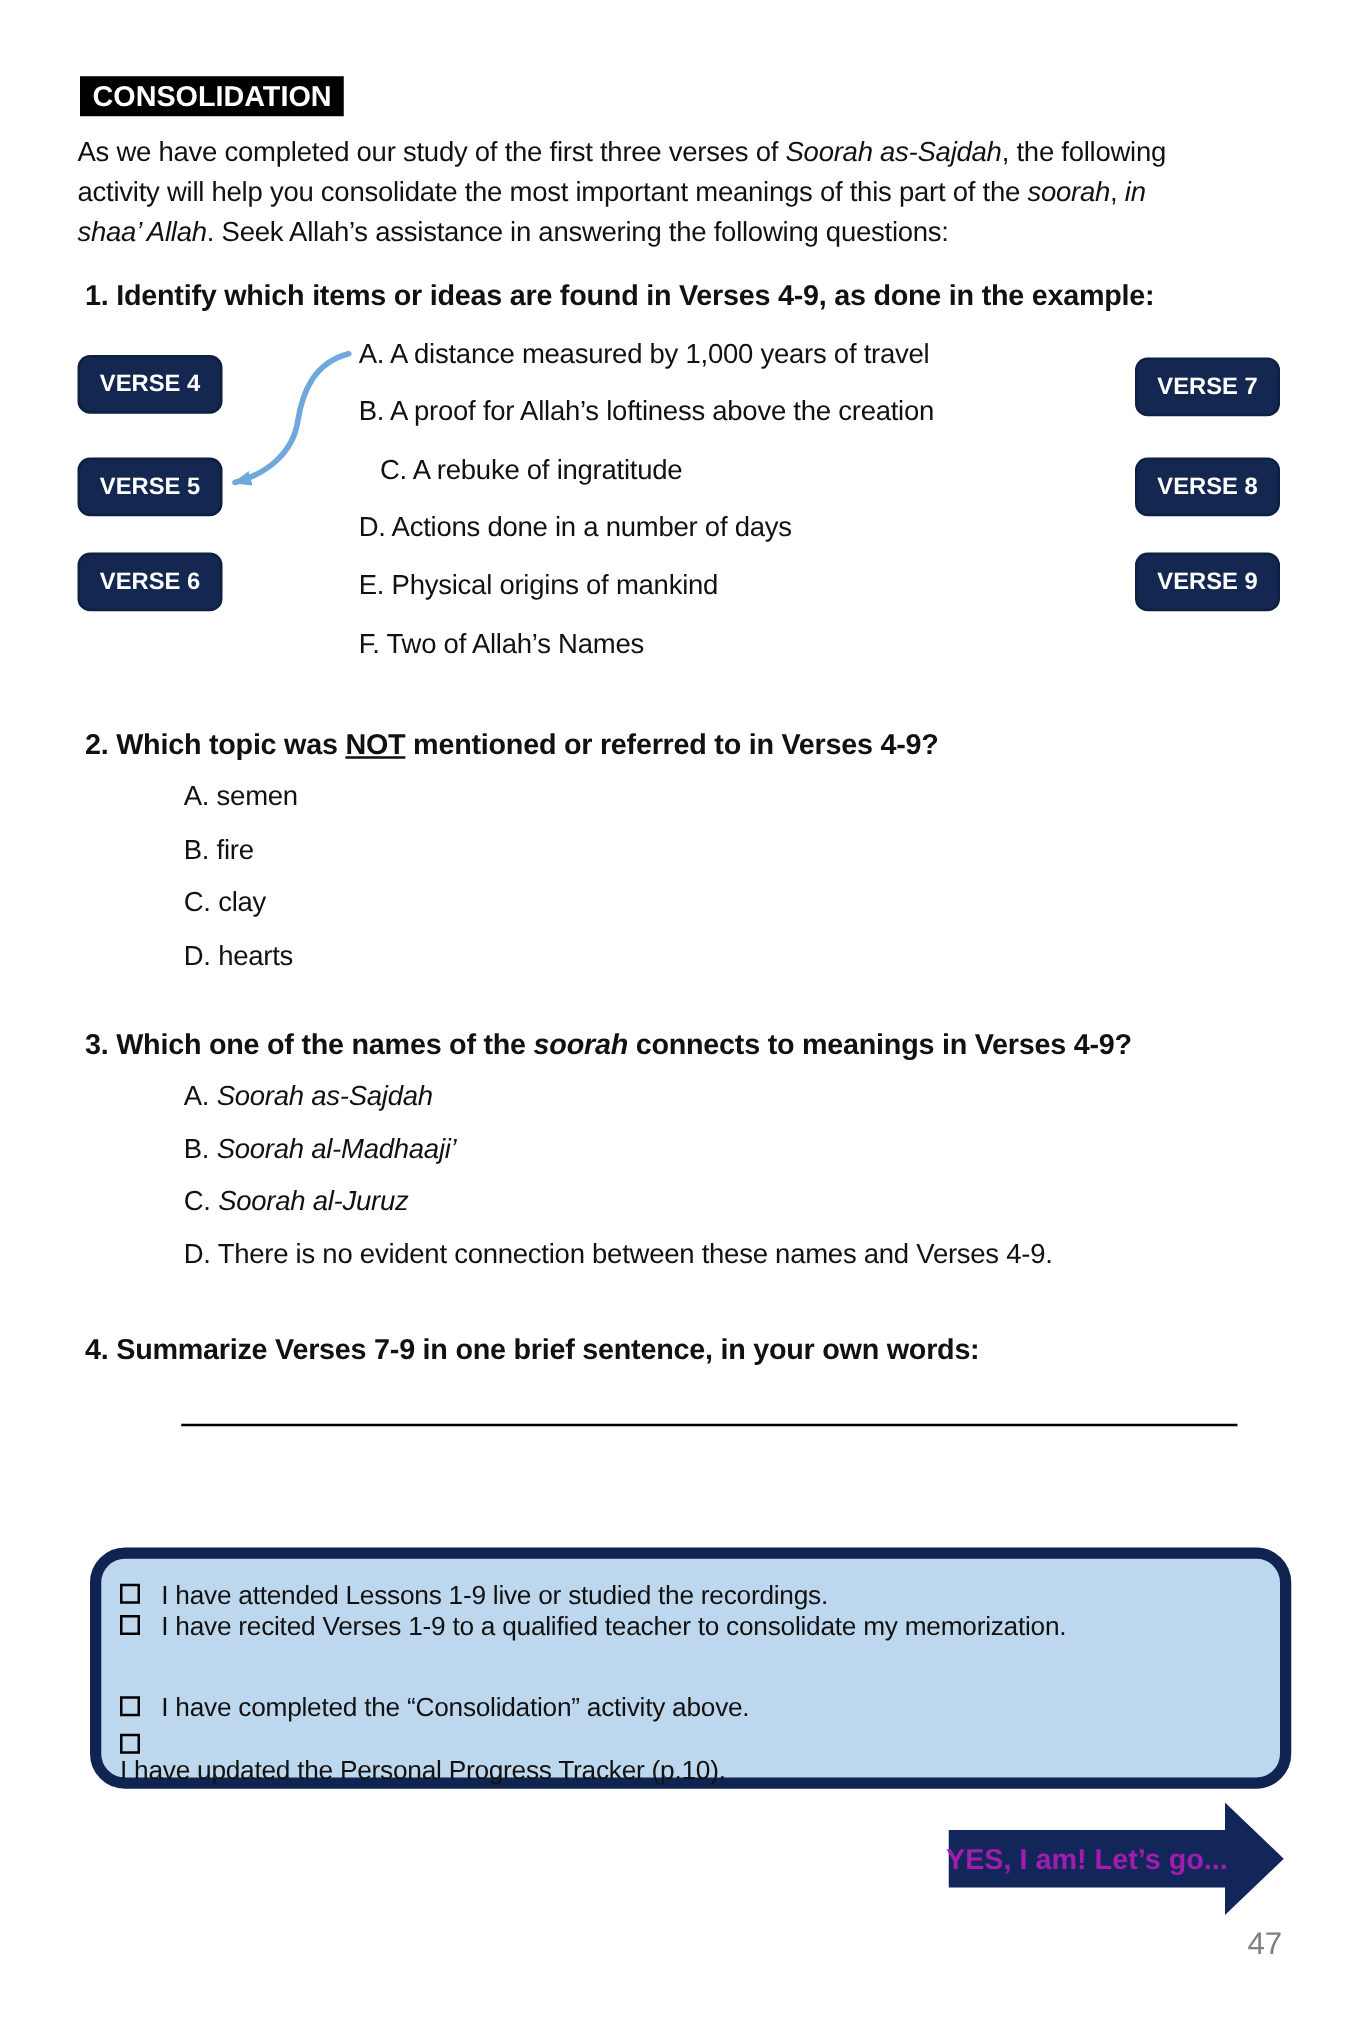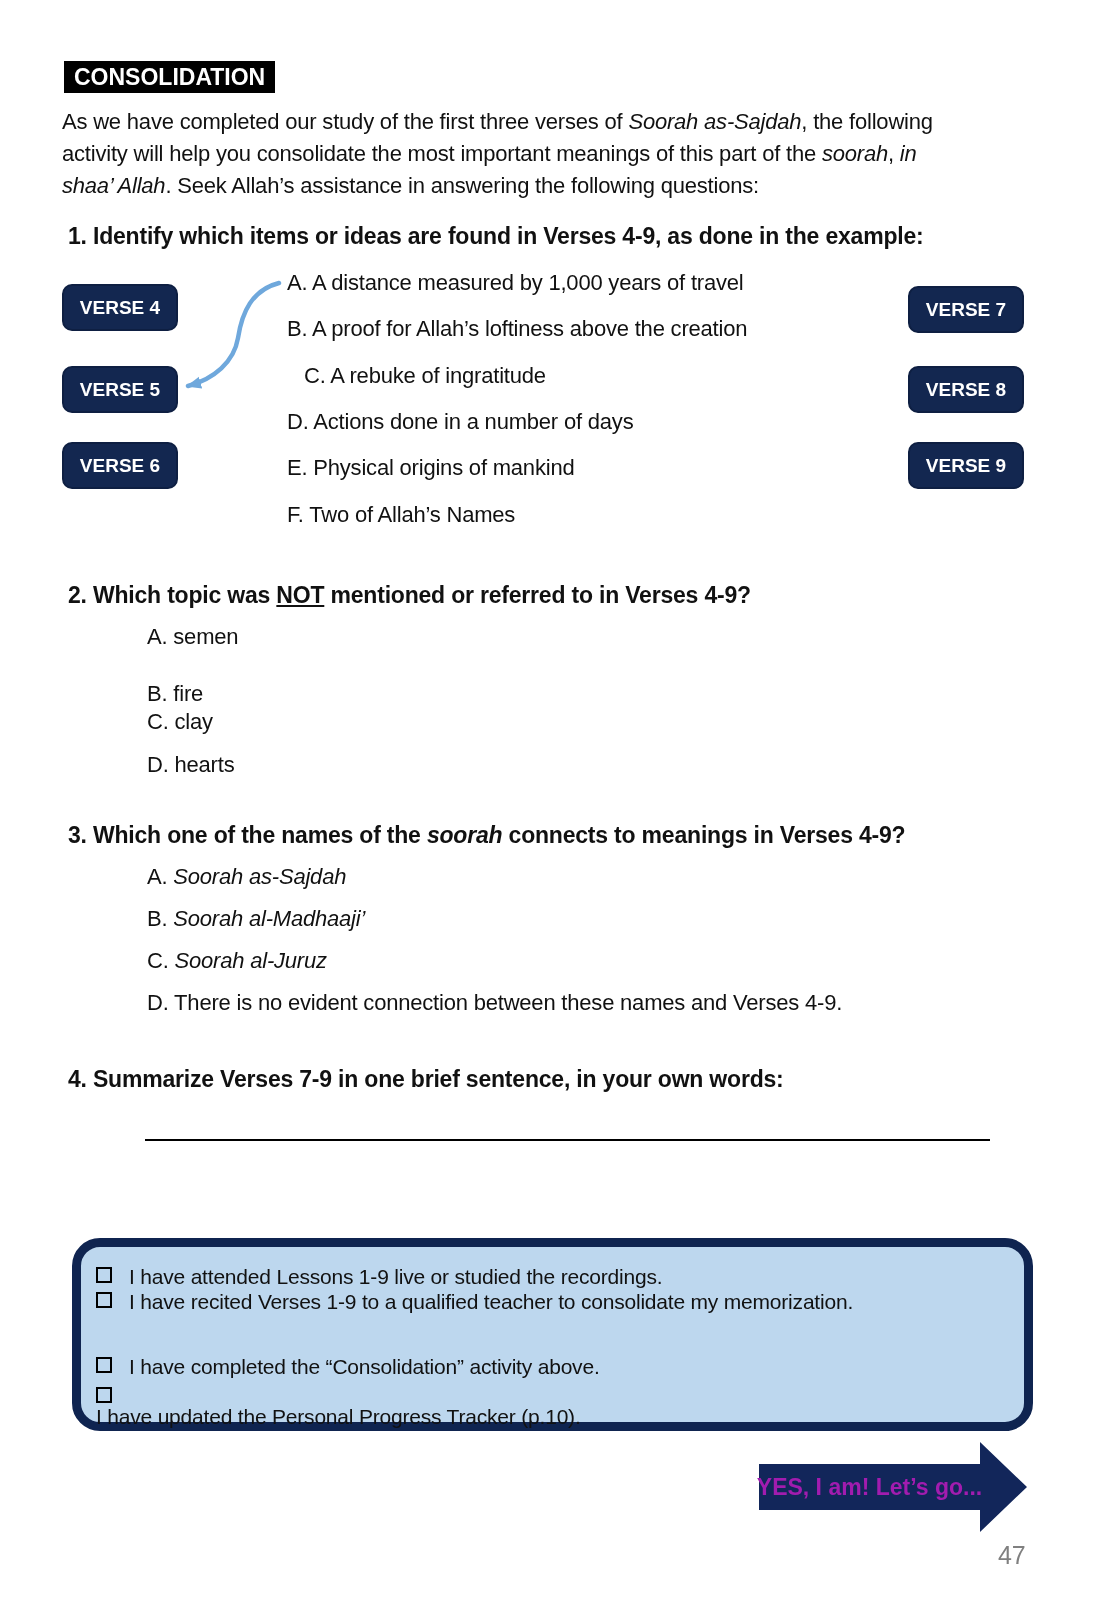--- a/index.html
+++ b/index.html
@@ -89,21 +89,21 @@
         <marker id="ah" orient="auto" markerUnits="userSpaceOnUse" markerWidth="18" markerHeight="14" refX="13" refY="6">
           <path d="M0,0 L15,6 L0,12 Z" fill="#6fa8dc"></path>
         </marker>
       </defs>
       <path d="M 129 18 C 102 25 92 47 88 73 C 84 97 64 114 38 121" fill="none" stroke="#6fa8dc" stroke-width="4.5" stroke-linecap="round" marker-end="url(#ah)"></path>
     </svg>
   </div>
 
   <div class="qhead" style="top:580px;"><span>2. Which topic was </span><span style="text-decoration: underline;">NOT</span><span> mentioned or referred to in Verses 4-9?</span></div>
   <div class="opt" style="left:147px;top:622px;">A. semen</div>
-  <div class="opt" style="left:147px;top:665px;margin-top:14px;">B. fire</div>
+  <div class="opt" style="left:147px;top:665px;">B. fire</div>
   <div class="opt" style="left:147px;top:707px;">C. clay</div>
   <div class="opt" style="left:147px;top:750px;">D. hearts</div>
 
   <div class="qhead" style="top:820px;"><span>3. Which one of the names of the </span><span style="font-style: italic;">soorah</span><span> connects to meanings in Verses 4-9?</span></div>
   <div class="opt" style="left:147px;top:862px;"><span>A. </span><span style="font-style: italic;">Soorah as-Sajdah</span></div>
   <div class="opt" style="left:147px;top:904px;"><span>B. </span><span style="font-style: italic;">Soorah al-Madhaaji’</span></div>
   <div class="opt" style="left:147px;top:946px;"><span>C. </span><span style="font-style: italic;">Soorah al-Juruz</span></div>
   <div class="opt" style="left:147px;top:988px;"><span>D. There is no evident connection between these names and Verses 4-9.</span></div>
 
   <div class="qhead" style="top:1064px;">4. Summarize Verses 7-9 in one brief sentence, in your own words:</div>

